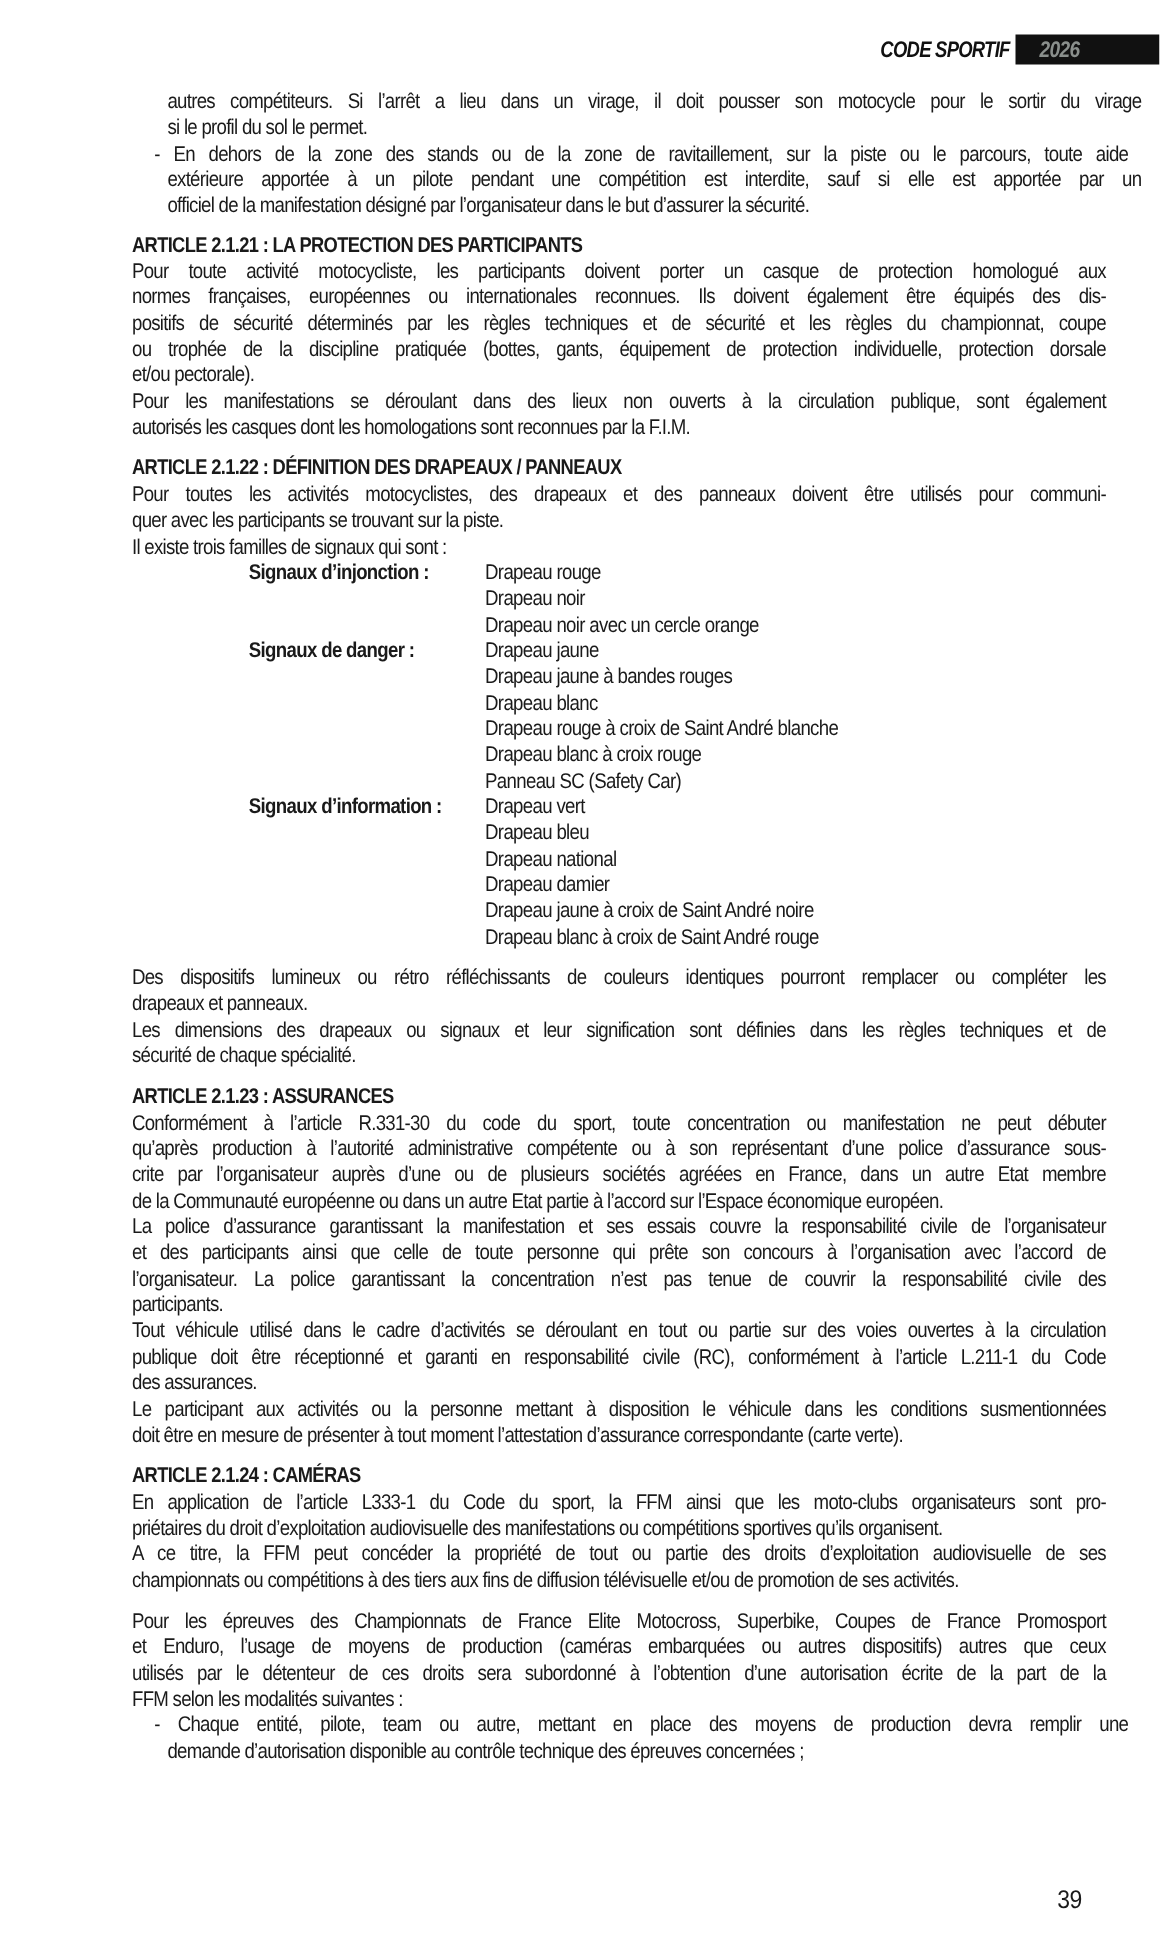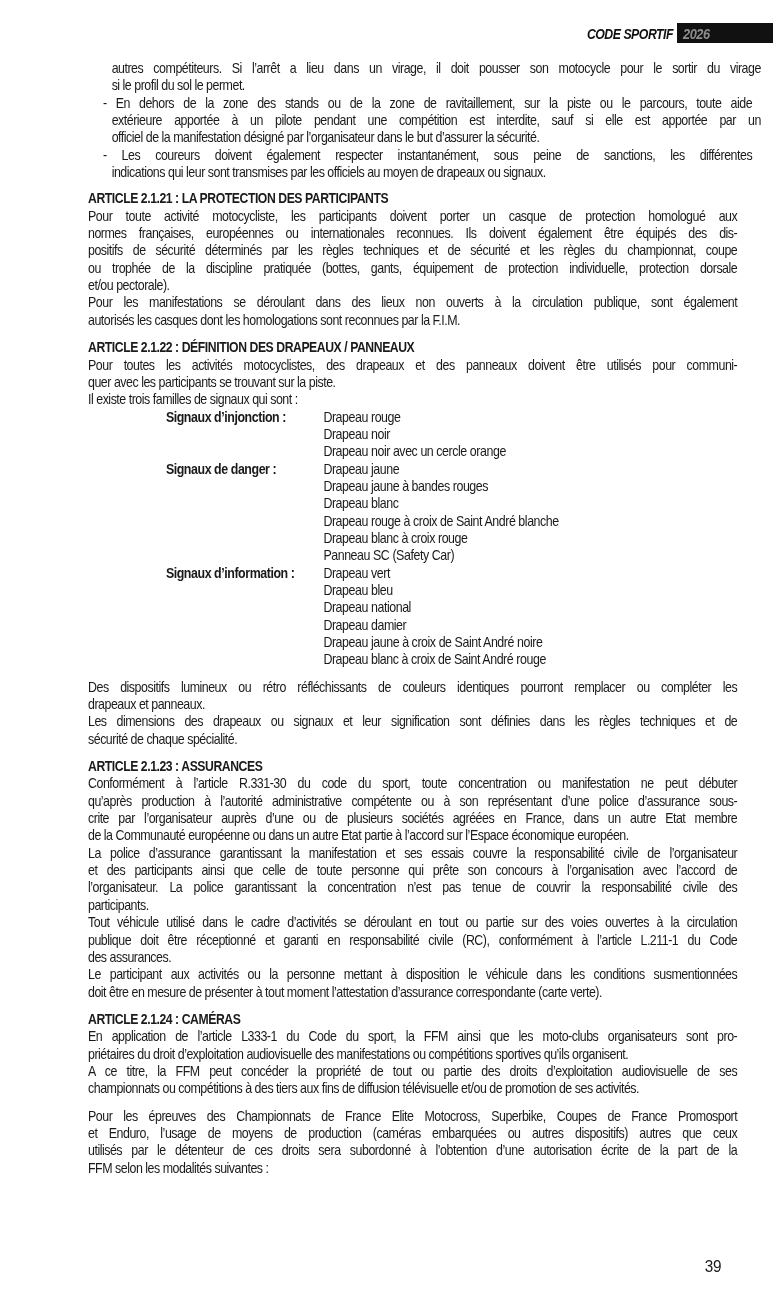--- a/index.html
+++ b/index.html
@@ -3,21 +3,21 @@
 <meta charset="utf-8">
 <style>
   html, body { margin: 0; padding: 0; background: #ffffff; }
   body { width: 773px; height: 1300px; position: relative; overflow: hidden;
          font-family: "Liberation Sans", sans-serif; color: #1a1a1a; }
   .header { position: absolute; top: 22px; right: 0; height: 22px; display: flex; align-items: center; }
   .header .brand { font-family: "Liberation Sans", sans-serif; font-weight: 700; font-style: italic;
          font-size: 15px; letter-spacing: -0.6px; color: #111; transform: scaleX(0.82); transform-origin: right center;
          margin-right: -10px; }
   .header .year-box { background: #111; height: 20px; width: 96px; display: flex; align-items: center;
-         padding-left: 6px; box-sizing: border-box; }
+         padding-left: 16px; box-sizing: border-box; }
   .header .year { font-weight: 700; font-style: italic; font-size: 15px; color: #8a8f8c; letter-spacing: -0.5px;
          transform: scaleX(0.85); transform-origin: left center; }
   .content { position: absolute; left: 88px; top: 60px; width: 650px; }
   .line { font-size: 14.2px; line-height: 17.35px; white-space: nowrap; letter-spacing: -0.55px;
           transform: scaleX(0.875); transform-origin: left center; width: 742px; }
   .justify { text-align: justify; text-align-last: justify; }
   .indent { padding-left: 27px; }
   .bullet { padding-left: 17px; }
   .bullet-cont { padding-left: 27px; }
   .heading { font-weight: 700; font-size: 14.2px; line-height: 17.35px; letter-spacing: -0.5px;
@@ -44,24 +44,20 @@
 
 <div class="content">
 
   <div>
     <div class="line justify indent">autres compétiteurs. Si l’arrêt a lieu dans un virage, il doit pousser son motocycle pour le sortir du virage</div>
     <div class="line indent">si le profil du sol le permet.</div>
     <div>
       <div class="line justify bullet">- En dehors de la zone des stands ou de la zone de ravitaillement, sur la piste ou le parcours, toute aide</div>
       <div class="line justify bullet-cont">extérieure apportée à un pilote pendant une compétition est interdite, sauf si elle est apportée par un</div>
       <div class="line bullet-cont">officiel de la manifestation désigné par l’organisateur dans le but d’assurer la sécurité.</div>
-    </div>
-    <div>
-      <div class="line justify bullet">- Les coureurs doivent également respecter instantanément, sous peine de sanctions, les différentes</div>
-      <div class="line bullet-cont">indications qui leur sont transmises par les officiels au moyen de drapeaux ou signaux.</div>
     </div>
   </div>
 
   <div class="gap-s"></div>
 
   <section>
     <div class="heading">ARTICLE 2.1.21 : LA PROTECTION DES PARTICIPANTS</div>
     <div class="line justify">Pour toute activité motocycliste, les participants doivent porter un casque de protection homologué aux</div>
     <div class="line justify">normes françaises, européennes ou internationales reconnues. Ils doivent également être équipés des dis-</div>
     <div class="line justify">positifs de sécurité déterminés par les règles techniques et de sécurité et les règles du championnat, coupe</div>
@@ -179,16 +175,20 @@
     <div class="line">priétaires du droit d’exploitation audiovisuelle des manifestations ou compétitions sportives qu’ils organisent.</div>
     <div class="line justify">A ce titre, la FFM peut concéder la propriété de tout ou partie des droits d’exploitation audiovisuelle de ses</div>
     <div class="line">championnats ou compétitions à des tiers aux fins de diffusion télévisuelle et/ou de promotion de ses activités.</div>
 
     <div class="gap-m"></div>
 
     <div class="line justify">Pour les épreuves des Championnats de France Elite Motocross, Superbike, Coupes de France Promosport</div>
     <div class="line justify">et Enduro, l’usage de moyens de production (caméras embarquées ou autres dispositifs) autres que ceux</div>
     <div class="line justify">utilisés par le détenteur de ces droits sera subordonné à l’obtention d’une autorisation écrite de la part de la</div>
     <div class="line">FFM selon les modalités suivantes :</div>
+    <div>
+      <div class="line justify bullet">- Chaque entité, pilote, team ou autre, mettant en place des moyens de production devra remplir une</div>
+      <div class="line bullet-cont">demande d’autorisation disponible au contrôle technique des épreuves concernées ;</div>
+    </div>
   </section>
 </div>
 
 <div class="page-number">39</div>
 
 </body></html>

